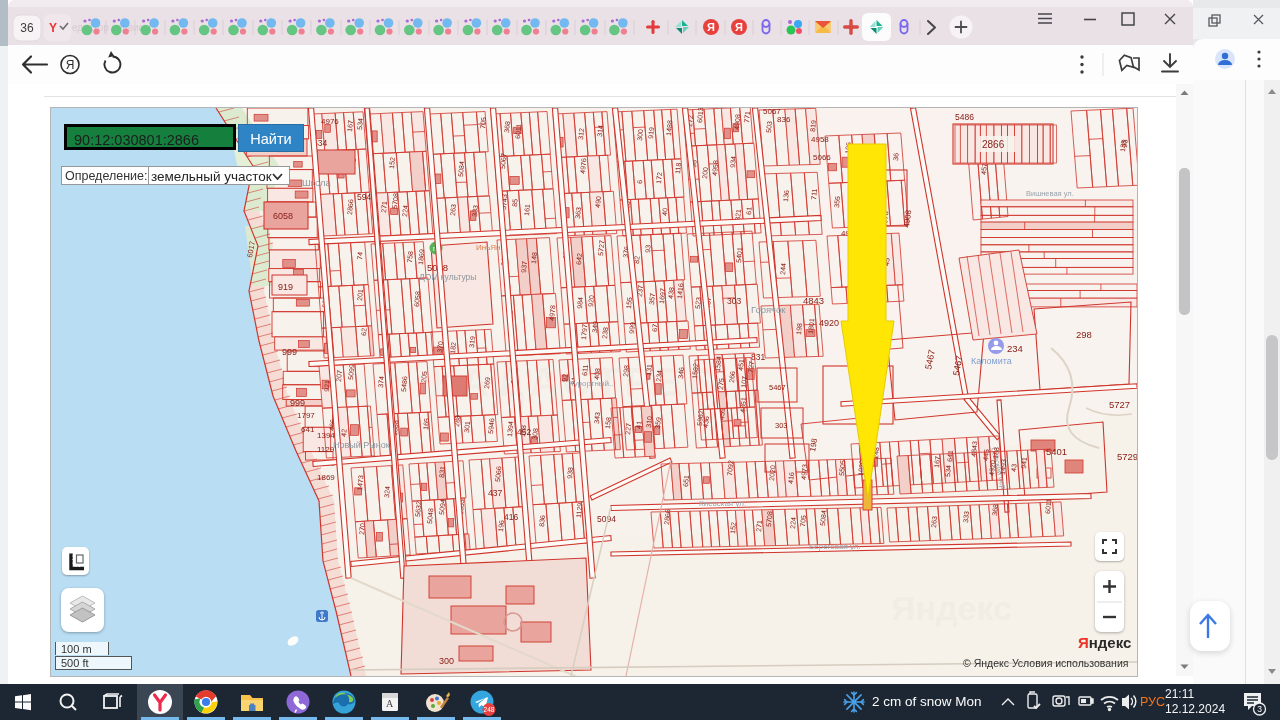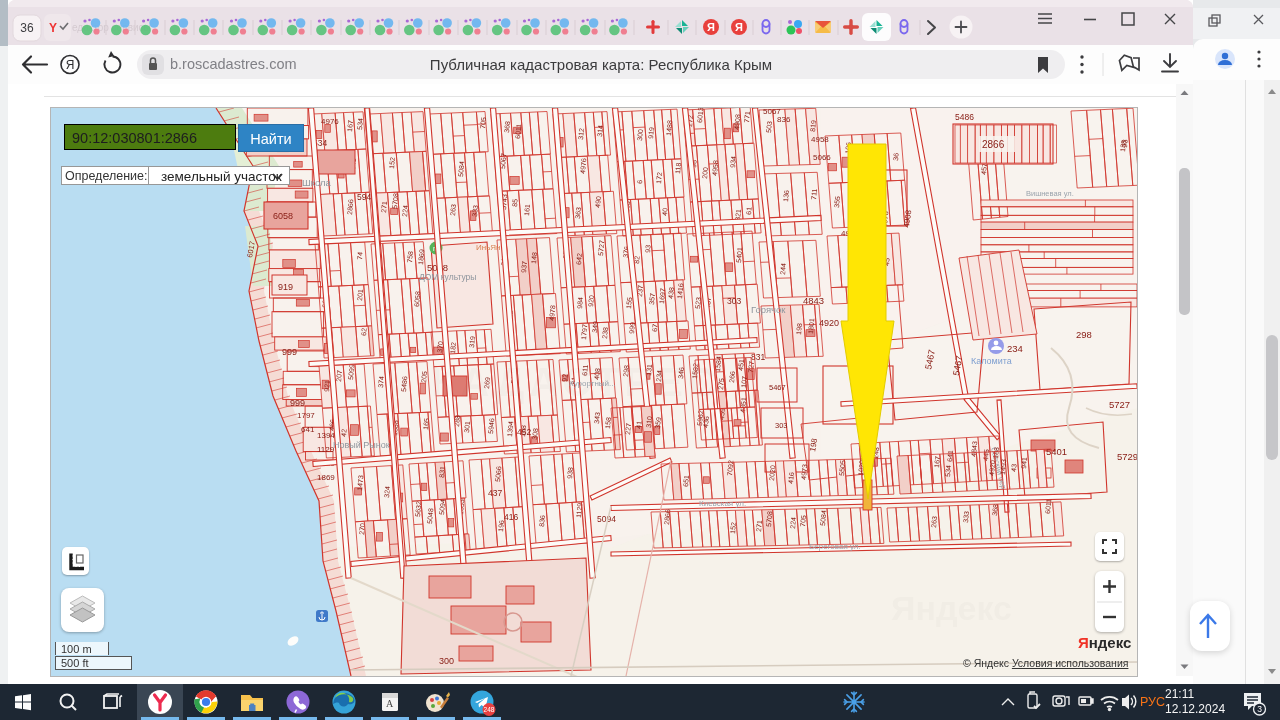--- a/index.html
+++ b/index.html
@@ -243,33 +243,20 @@
       </svg>
   </div>
   <div class="abs" style="left:0;top:45px;width:1185px;height:39px;background:#fdfdfd">
     <svg width="1185" height="39" style="position:absolute;left:0;top:0">
         <path d="M15,19.5 h24 M15,19.5 l8,-8 M15,19.5 l8,8" stroke="#2e2e31" stroke-width="2.2" fill="none" stroke-linecap="round" stroke-linejoin="round"></path>
         <circle cx="62" cy="19.5" r="9" fill="none" stroke="#2e2e31" stroke-width="1.6"></circle>
         <text x="62" y="24" font-size="12" fill="#2e2e31" text-anchor="middle" font-family="Liberation Sans">Я</text>
         <path d="M104.5,11.5 a8,8 0 1 1 -7,4" fill="none" stroke="#2e2e31" stroke-width="1.9"></path>
         <path d="M103,6 l3.2,5 l-6,1.4 Z" fill="#2e2e31"></path>
       </svg>
-    <div class="abs" style="left:129px;top:5px;width:928px;height:29px;background:#efeef0;border-radius:15px">
-      <div class="abs" style="left:5px;top:4px;width:22px;height:21px;background:#e1e0e3;border-radius:6px">
-        <svg width="22" height="21">
-            <rect x="7" y="9" width="8" height="7" rx="1" fill="#555"></rect>
-            <path d="M8.5,9 v-2.5 a2.5,2.5 0 0 1 5,0 V9" fill="none" stroke="#555" stroke-width="1.5"></path>
-          </svg>
-      </div>
-      <div class="abs" style="left:33px;top:0;height:29px;line-height:29px;font-size:14.5px;color:#808086">b.roscadastres.com</div>
-      <div class="abs" style="left:0;top:0;width:928px;height:29px;text-align:center;line-height:29px;font-size:15px;color:#3b3b3d">Публичная кадастровая карта: Республика Крым</div>
-      <svg width="16" height="18" style="position:absolute;right:14px;top:6px">
-          <path d="M3,1 h10 v16 l-5,-4.5 L3,17 Z" fill="#3c3c3f"></path>
-        </svg>
-    </div>
     <svg width="200" height="39" style="position:absolute;right:0;top:0">
         <circle cx="89" cy="12" r="1.7" fill="#3c3c3f"></circle>
         <circle cx="89" cy="19.5" r="1.7" fill="#3c3c3f"></circle>
         <circle cx="89" cy="27" r="1.7" fill="#3c3c3f"></circle>
         <line x1="110" y1="8" x2="110" y2="31" stroke="#e0e0e0" stroke-width="1"></line>
         <g fill="none" stroke="#3c3c3f" stroke-width="1.7">
           <path d="M127,14 l6,-4 l6,4 v10 l-6,-3.5 l-6,3.5 Z" transform="rotate(-14 133 17)"></path>
           <path d="M140,13 h6 v12 l-5,-3"></path>
         </g>
         <g stroke="#3c3c3f" stroke-width="1.9" fill="none" stroke-linecap="round">
@@ -1338,24 +1325,24 @@
           <text x="282" y="340" font-size="9" fill="#8f969e">Новый Рынок</text>
           <text x="518" y="278" font-size="8" fill="#9aa3ac">Курортный...</text>
           <text x="425" y="142" font-size="8" fill="#d87f4f">ИньЯн</text>
           <rect x="265" y="502" width="12" height="12" rx="2.5" fill="#3f79c9"></rect>
           <path d="M271,505 v7 M268,509 a3,3 0 0 0 6,0 M269.5,505.5 a1.5,1.5 0 1 1 3,0" stroke="#fff" stroke-width="1" fill="none"></path>
           <ellipse cx="242" cy="533" rx="6" ry="4" fill="#fdfdfb" transform="rotate(-35 242 533)"></ellipse>
           <text x="380" y="288" font-size="40" fill="rgba(110,110,110,0.032)" font-weight="bold" letter-spacing="5">КАДАСТРЕС</text>
           <text x="840" y="512" font-size="34" fill="rgba(110,110,110,0.032)" font-weight="bold">Яндекс</text>
           <polygon points="797,36 835,36 835,213 843,213 817,391 790,213 797,213" fill="#ffe604" stroke="#e3cc00" stroke-width="1"></polygon>
         </svg>
-      <div style="position:absolute;left:13px;top:16px;width:172px;height:26px;background:#4d7c0f;border:1px solid #000000;font-size:14.5px;color:#1d1d1f;line-height:26px;padding-left:7px">90:12:030801:2866</div>
+      <div style="position:absolute;left:13px;top:16px;width:172px;height:26px;background:#15803d;border:3px solid #000000;font-size:14.5px;color:#1d1d1f;line-height:26px;padding-left:7px">90:12:030801:2866</div>
         <div style="position:absolute;left:187px;top:16px;width:66px;height:28px;background:#2e84c5;border:1px solid #2a6ea6;color:#fff;font-size:14.5px;text-align:center;line-height:28px">Найти</div>
         <div style="position:absolute;left:10px;top:58px;height:19px;background:#fff;border:1px solid #979797;font-size:12.5px;color:#333;line-height:19px;padding:0 3px;white-space:nowrap">Определение:</div>
-        <div style="position:absolute;left:97px;top:58px;width:142px;height:19px;background:#fff;border:1px solid #979797;font-size:13.5px;color:#222;line-height:19px;padding-left:12px">земельный участок<svg width="11" height="7" style="position:absolute;right:6px;top:6px">
+        <div style="position:absolute;left:97px;top:58px;width:142px;height:19px;background:#fff;border:1px solid #979797;font-size:13.5px;color:#222;line-height:19px;padding-left:2px">земельный участок<svg width="11" height="7" style="position:absolute;right:6px;top:6px">
             <path d="M1,1 L5.5,6 L10,1" stroke="#333" stroke-width="1.8" fill="none"></path>
           </svg></div>
         <div style="position:absolute;left:11px;top:439px;width:27px;height:28px;background:#fff;border-radius:5px;box-shadow:0 1px 2px rgba(0,0,0,0.3)"><svg width="27" height="28">
             <path d="M9,6.5 v15 h13" stroke="#1a1a1a" stroke-width="3.4" fill="none"></path>
             <path d="M10.5,9 h2 M10.5,12.5 h1.6 M10.5,16 h2 M14,20 v-2 M17.5,20 v-1.6" stroke="#fff" stroke-width="1.1"></path>
             <rect x="14.5" y="8" width="6.5" height="8" fill="none" stroke="#666" stroke-width="1.2"></rect>
           </svg></div>
         <div style="position:absolute;left:10px;top:480px;width:43px;height:44px;background:#fff;border-radius:8px;box-shadow:0 1px 3px rgba(0,0,0,0.3)"><svg width="43" height="44">
             <polygon points="21.5,8 34,15 21.5,22 9,15" fill="#e8e8e8" stroke="#bbb" stroke-width="1"></polygon>
             <polygon points="21.5,14 34,21 21.5,28 9,21" fill="#d5d5d5" stroke="#aaa" stroke-width="1"></polygon>
@@ -1365,21 +1352,21 @@
         <div style="position:absolute;left:4px;top:548px;width:77px;height:14px;background:rgba(255,255,255,0.75);border-left:1.5px solid #555;border-right:1.5px solid #555;border-bottom:1.5px solid #555;border-top:1.5px solid #555;font-size:11px;color:#333;line-height:13px;padding-left:5px">500 ft</div>
         <div style="position:absolute;left:1044px;top:424px;width:29px;height:29px;background:#fff;border-radius:5px;box-shadow:0 1px 2px rgba(0,0,0,0.3)"><svg width="29" height="29" fill="none" stroke="#333" stroke-width="2">
             <path d="M8,12 v-4 h4 M17,8 h4 v4 M21,17 v4 h-4 M12,21 h-4 v-4"></path>
           </svg></div>
         <div style="position:absolute;left:1044px;top:463px;width:29px;height:61px;background:#fff;border-radius:6px;box-shadow:0 1px 3px rgba(0,0,0,0.3)"><svg width="29" height="61">
             <line x1="2" y1="31" x2="27" y2="31" stroke="#ddd" stroke-width="1"></line>
             <path d="M14.5,9 v13 M8,15.5 h13" stroke="#333" stroke-width="2.4"></path>
             <path d="M8,46 h13" stroke="#333" stroke-width="2.4"></path>
           </svg></div>
         <div style="position:absolute;left:1027px;top:526px;font-size:15px;font-weight:bold;color:#2b2b2b"><span style="color:#f03226">Я</span>ндекс</div>
-        <div style="position:absolute;left:912px;top:549px;font-size:10.5px;color:#333">© Яндекс <span style="text-decoration:underline">Условия использования</span></div>
+        <div style="position:absolute;left:912px;top:549px;font-size:10.5px;color:#333">© Яндекс <span style="">Условия использования</span></div>
     </div>
 
     <div class="abs" style="left:1168px;top:0;width:17px;height:592px;background:#f7f7f7">
       <svg width="11" height="8" style="position:absolute;left:3px;top:5px">
           <path d="M1.5,6 L5.5,1.5 L9.5,6 Z" fill="#7a7a7e"></path>
         </svg>
       <svg width="11" height="8" style="position:absolute;left:3px;top:579px">
           <path d="M1.5,1.5 L5.5,6 L9.5,1.5 Z" fill="#7a7a7e"></path>
         </svg>
       <div class="abs" style="left:3px;top:84px;width:11px;height:147px;background:#c4c4c7;border-radius:5px"></div>
@@ -1481,20 +1468,21 @@
         <path d="M16,18 l13,-5 l-2.5,11 l-4,-3 l-2.5,2.5 l-0.5,-3.5 l7,-6 l-8.5,5 Z" fill="#fff"></path>
         <circle cx="30" cy="25.5" r="6.5" fill="#e84040"></circle>
         <text x="30" y="28" font-size="6.5" fill="#fff" text-anchor="middle">248</text>
       </svg><div style="position:absolute;left:4px;bottom:0;width:38px;height:3px;background:#76b9ed"></div></div>
     <svg width="22" height="22" viewBox="0 0 22 22" style="position:absolute;left:843px;top:7px">
       <g stroke="#4aa0e8" stroke-width="1.6" stroke-linecap="round">
         <path d="M11,1 V21 M1,11 H21 M3.9,3.9 L18.1,18.1 M18.1,3.9 L3.9,18.1"></path>
         <path d="M11,4 L8.6,1.6 M11,4 L13.4,1.6 M11,18 L8.6,20.4 M11,18 L13.4,20.4 M4,11 L1.6,8.6 M4,11 L1.6,13.4 M18,11 L20.4,8.6 M18,11 L20.4,13.4"></path>
       </g>
     </svg>
+    <div style="position:absolute;left:872px;top:0;height:36px;line-height:36px;font-size:13.5px;color:#fbfbfb">2 cm of snow Mon</div>
     <svg width="150" height="36" viewBox="0 0 150 36" style="position:absolute;left:995px;top:0" fill="none" stroke="#ededed" stroke-width="1.4">
       <path d="M7,21 l6,-6 l6,6"></path>
       <rect x="33" y="10" width="9" height="14" rx="1.5"></rect>
       <path d="M35,10 v-2 h5"></path>
       <path d="M39,22 l2,2 l4,-4" stroke-width="1.8"></path>
       <rect x="58" y="12" width="12" height="10" rx="2"></rect>
       <circle cx="64" cy="17" r="3"></circle>
       <path d="M71,13 h3 v8"></path>
       <rect x="84" y="13" width="12" height="8" rx="1"></rect>
       <path d="M96,15 v4 h2 v-4 Z" fill="#ededed"></path>

